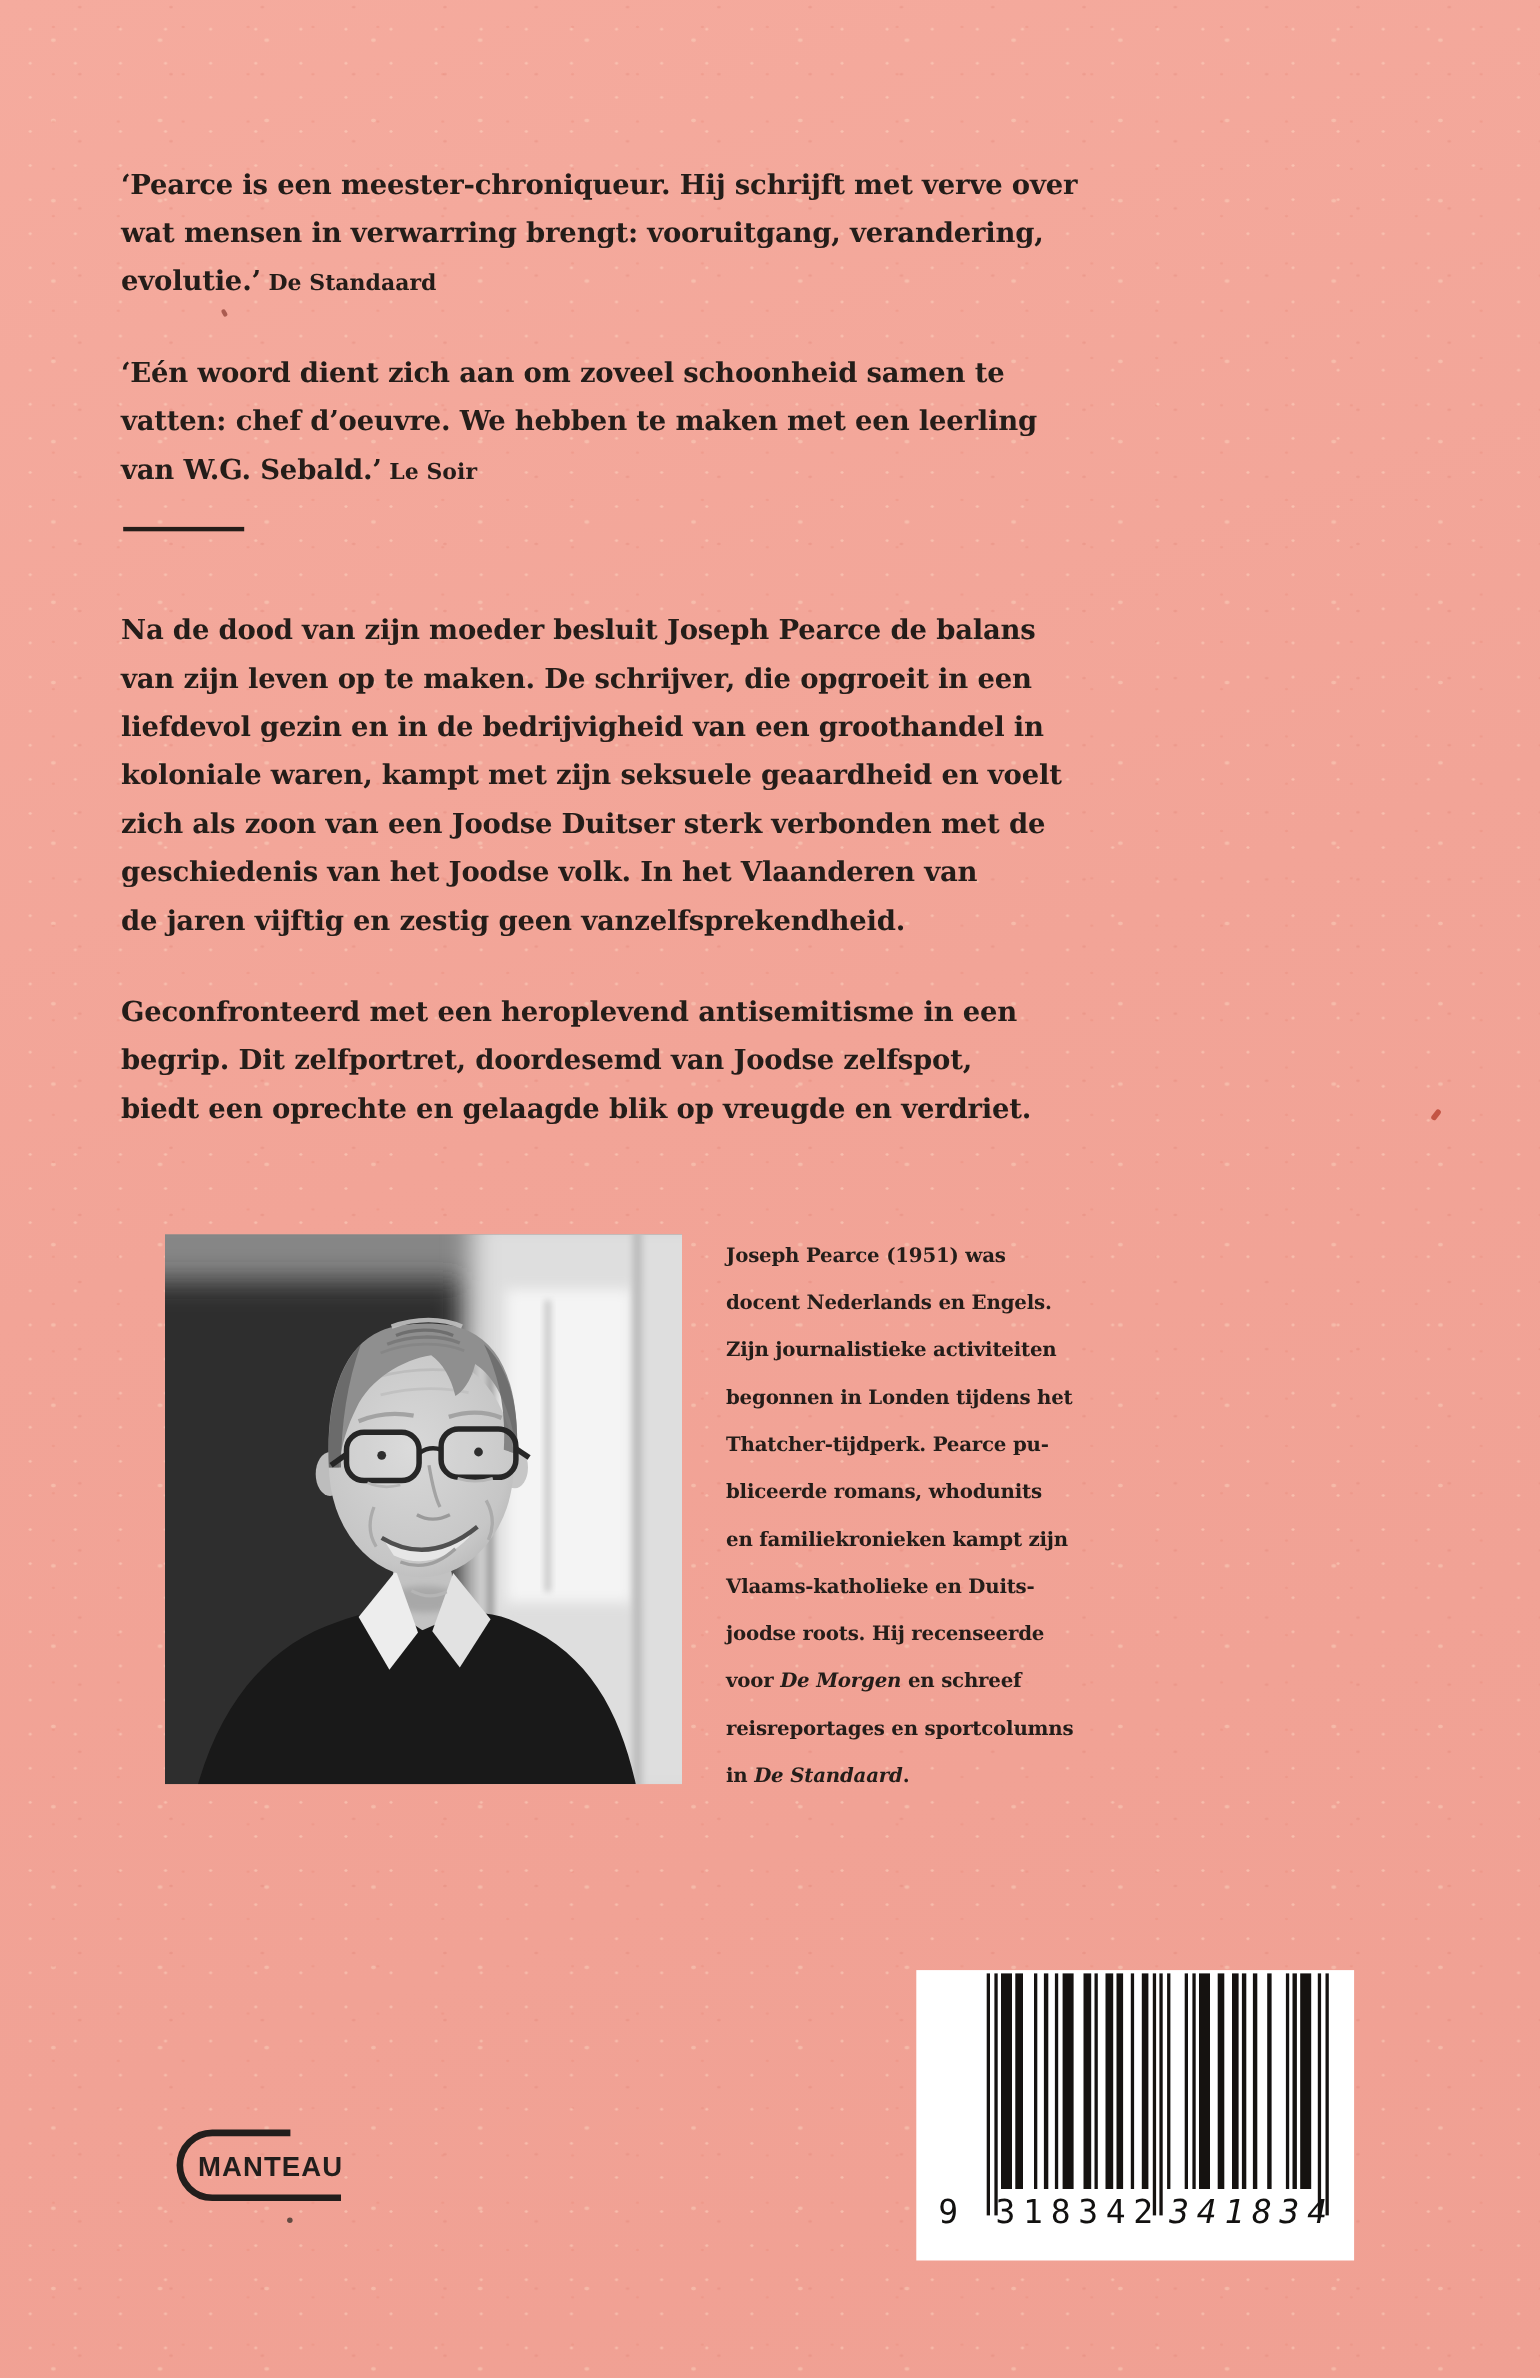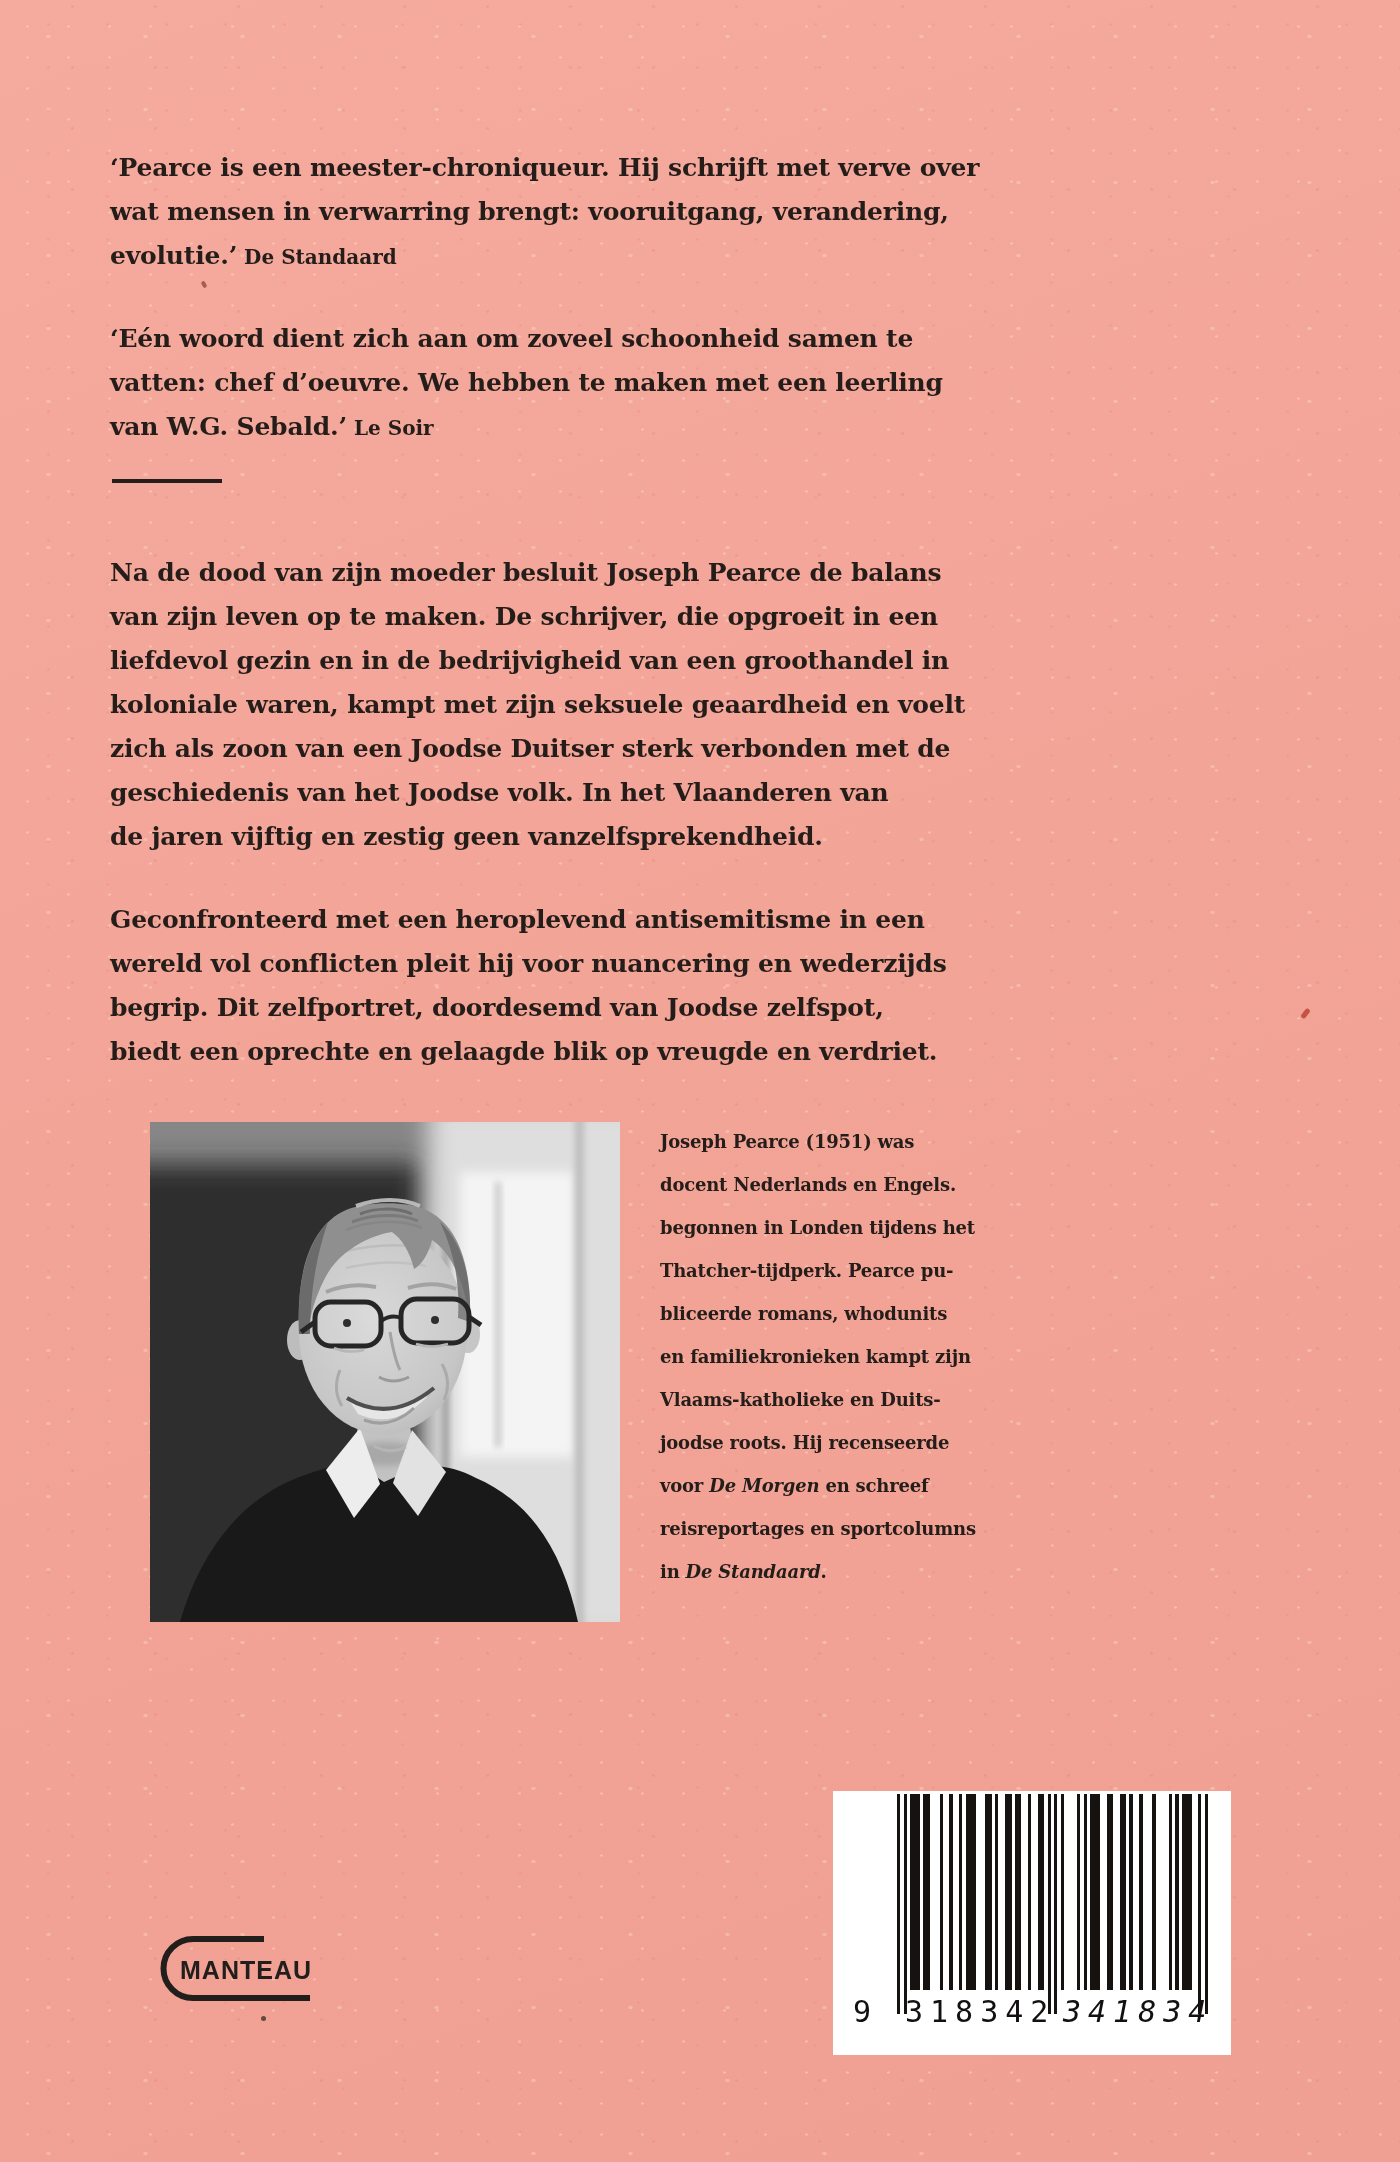--- a/index.html
+++ b/index.html
@@ -76,21 +76,20 @@
       <div class="tline">van zijn leven op te maken. De schrijver, die opgroeit in een</div>
       <div class="tline">liefdevol gezin en in de bedrijvigheid van een groothandel in</div>
       <div class="tline">koloniale waren, kampt met zijn seksuele geaardheid en voelt</div>
       <div class="tline">zich als zoon van een Joodse Duitser sterk verbonden met de</div>
       <div class="tline">geschiedenis van het Joodse volk. In het Vlaanderen van</div>
       <div class="tline">de jaren vijftig en zestig geen vanzelfsprekendheid.</div>
     </section>
 
   <section class="para" style="top:898px">
       <div class="tline">Geconfronteerd met een heroplevend antisemitisme in een</div>
-      <div class="tline">wereld vol conflicten pleit hij voor nuancering en wederzijds</div>
       <div class="tline">begrip. Dit zelfportret, doordesemd van Joodse zelfspot,</div>
       <div class="tline">biedt een oprechte en gelaagde blik op vreugde en verdriet.</div>
     </section>
 
   <div class="photo">
     <svg viewBox="0 0 470 500" preserveAspectRatio="none">
       <defs>
         <filter id="b12" x="-40%" y="-40%" width="180%" height="180%">
             <feGaussianBlur stdDeviation="12"></feGaussianBlur>
           </filter>
@@ -170,20 +169,21 @@
         <path d="M197,276 Q240,302 284,266" stroke="#4f4f4f" stroke-width="4" fill="none"></path>
         <path d="M214,298 q26,10 50,-12" stroke="#9f9f9f" stroke-width="3" fill="none"></path>
         <path d="M224,324 q16,9 32,1" stroke="#b5b5b5" stroke-width="3" fill="none"></path>
       </g>
     </svg>
   </div>
 
   <section class="bio">
       <div class="tline">Joseph Pearce (1951) was</div>
       <div class="tline">docent Nederlands en Engels.</div>
+      <div class="tline">Zijn journalistieke activiteiten</div>
       <div class="tline">begonnen in Londen tijdens het</div>
       <div class="tline">Thatcher-tijdperk. Pearce pu-</div>
       <div class="tline">bliceerde romans, whodunits</div>
       <div class="tline">en familiekronieken kampt zijn</div>
       <div class="tline">Vlaams-katholieke en Duits-</div>
       <div class="tline">joodse roots. Hij recenseerde</div>
       <div class="tline">voor <i>De Morgen</i> en schreef</div>
       <div class="tline">reisreportages en sportcolumns</div>
       <div class="tline">in <i>De Standaard</i>.</div>
     </section>

